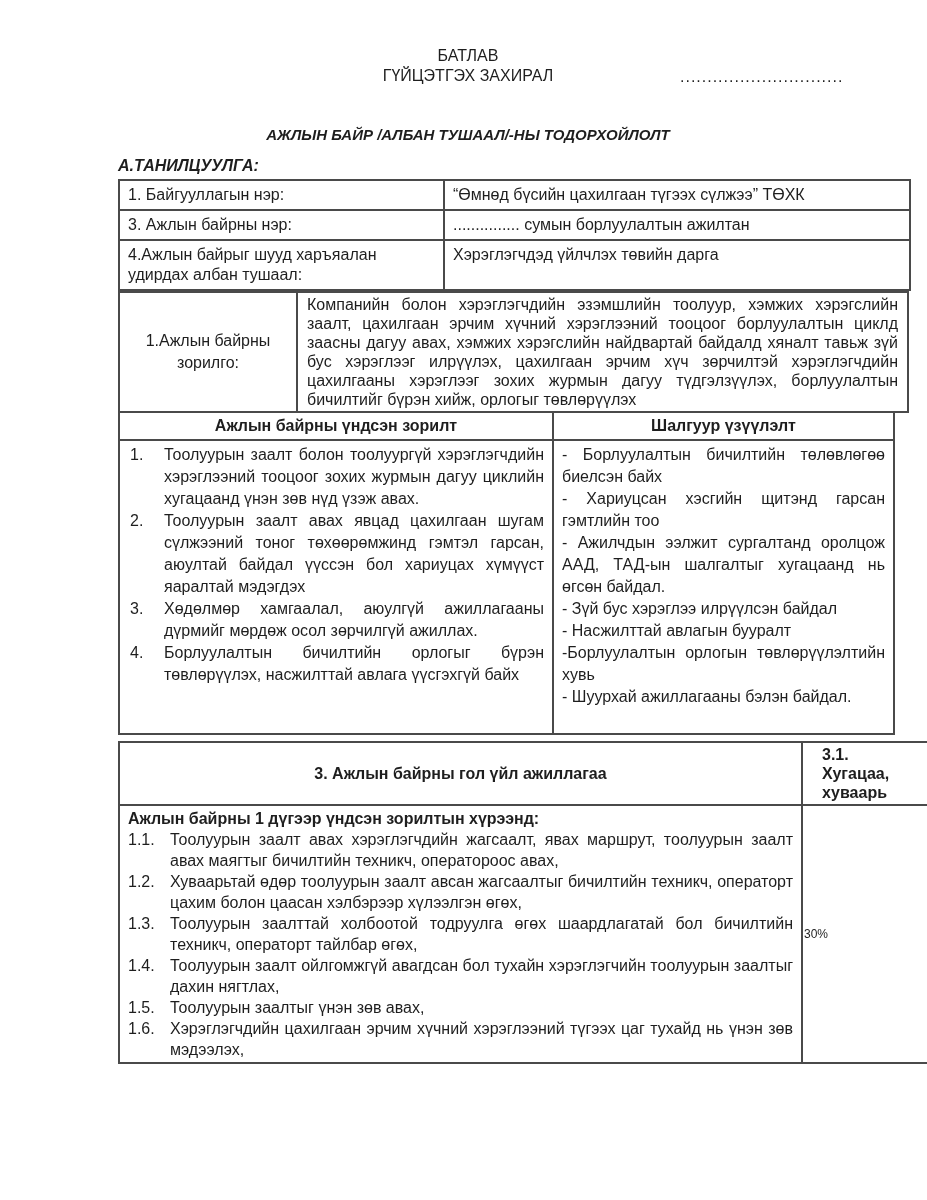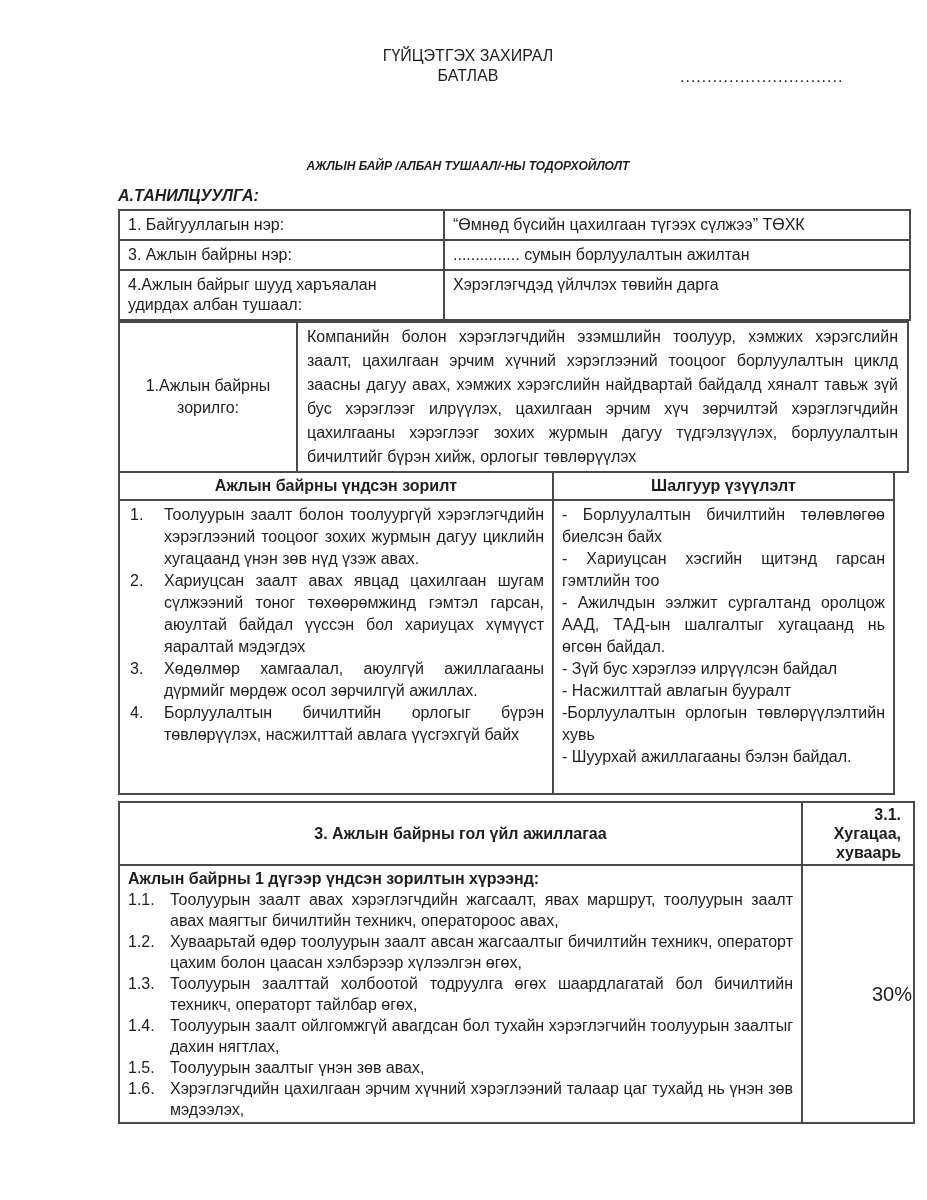--- a/index.html
+++ b/index.html
@@ -8,68 +8,68 @@
     width:927px;height:1200px;
     background:#ffffff;
     font-family:"Liberation Sans","DejaVu Sans",sans-serif;
     color:#1e1e1e;
     overflow:hidden;
   }
   .content{position:absolute;left:118px;top:0;width:755px;}
   .approve{padding-top:46px;text-align:center;padding-right:55px;
            font-size:16px;line-height:20px;}
   .sig-dots{position:absolute;left:680px;top:68px;font-size:16px;letter-spacing:1px;color:#1e1e1e;}
-  .doc-title{margin-top:73px;text-align:center;padding-right:55px;
-             font-size:12px;font-weight:bold;font-style:italic;}
+  .doc-title{margin-top:40px;text-align:center;padding-right:55px;
+             font-size:15px;font-weight:bold;font-style:italic;}
   .sec-heading{font-size:16px;font-weight:bold;font-style:italic;}
   .sec-a-heading{margin-top:14px;margin-bottom:4px;}
   .sec-b-heading{margin-top:22px;margin-bottom:6px;}
   table{border-collapse:collapse;width:755px;table-layout:fixed;}
   td,th{border:2px solid #4a4a4a;vertical-align:top;font-size:16px;}
   .stack{margin-top:-2px;border-radius:29px;}
   
   .tbl-a td{padding:4px 8px;line-height:20px;margin-top:28px;}
   .a-label{width:307px;}
   .a-value{width:448px;padding-left:12px;}
   
   .b-label{width:164px;text-align:center;vertical-align:middle;padding:2px 6px;line-height:22px;}
-  .b-purpose{width:591px;padding:2px 9px;line-height:24px;text-align:justify;}
+  .b-purpose{width:591px;padding:2px 9px;line-height:19px;text-align:justify;}
   
   .tbl-b2 th{padding:2px 4px;line-height:22px;font-weight:bold;text-align:center;}
   .col-goals{width:424px;}
   .col-crit{width:331px;}
   .goals-cell{padding:3px 8px 3px 4px;line-height:22px;height:286px;}
   .crit-cell{padding:3px 8px;line-height:22px;}
   .goal-row{display:flex;}
   .goal-num{width:40px;flex:0 0 40px;padding-left:6px;box-sizing:border-box;}
   .goal-text{flex:1;text-align:justify;}
   .crit-item{text-align:justify;}
   
   .tbl-3 th{font-weight:bold;}
   .t3-main{width:669px;text-align:center;vertical-align:middle;padding:2px 6px;line-height:21px;border-radius:25px;}
-  .t3-sched{width:86px;text-align:right;vertical-align:middle;padding:2px 12px;
+  .t3-sched{width:86px;text-align:left;vertical-align:middle;padding:2px 19px;
             line-height:19px;white-space:pre-line;}
   .items-cell{padding:2px 8px 2px 8px;line-height:21px;height:248px;}
   .items-title{font-weight:bold;}
   .item-row{display:flex;}
   .item-num{width:42px;flex:0 0 42px;box-sizing:border-box;}
   .item-text{flex:1;text-align:justify;}
-  .pct-cell{text-align:right;vertical-align:middle;font-size:20px;}
+  .pct-cell{text-align:left;vertical-align:middle;font-size:12px;}
 </style>
 </head>
 <body>
 
 <div class="page">
   <div class="sig-dots">..............................</div>
 
   <div class="content">
 
     <div class="approve">
+      <div>БАТЛАВ</div>
       <div>ГҮЙЦЭТГЭХ ЗАХИРАЛ</div>
-      <div>БАТЛАВ</div>
     </div>
 
     <div class="doc-title">АЖЛЫН БАЙР /АЛБАН ТУШААЛ/-НЫ ТОДОРХОЙЛОЛТ</div>
 
     <div class="sec-heading sec-a-heading">А.ТАНИЛЦУУЛГА:</div>
 
     <table class="tbl-a">
       <tbody>
           <tr>
         <td class="a-label">1. Байгууллагын нэр:</td>
@@ -103,21 +103,21 @@
         <th class="col-crit">Шалгуур үзүүлэлт</th>
       </tr>
       <tr>
         <td class="goals-cell">
           <div class="goal-row">
             <div class="goal-num">1.</div>
             <div class="goal-text">Тоолуурын заалт болон тоолуургүй хэрэглэгчдийн хэрэглээний тооцоог зохих журмын дагуу циклийн хугацаанд үнэн зөв нүд үзэж авах.</div>
           </div>
           <div class="goal-row">
             <div class="goal-num">2.</div>
-            <div class="goal-text">Хариуцсан заалт авах явцад цахилгаан шугам сүлжээний тоног төхөөрөмжинд гэмтэл гарсан, аюултай байдал үүссэн бол хариуцах хүмүүст яаралтай мэдэгдэх</div>
+            <div class="goal-text">Тоолуурын заалт авах явцад цахилгаан шугам сүлжээний тоног төхөөрөмжинд гэмтэл гарсан, аюултай байдал үүссэн бол хариуцах хүмүүст яаралтай мэдэгдэх</div>
           </div>
           <div class="goal-row">
             <div class="goal-num">3.</div>
             <div class="goal-text">Хөдөлмөр хамгаалал, аюулгүй ажиллагааны дүрмийг мөрдөж осол зөрчилгүй ажиллах.</div>
           </div>
           <div class="goal-row">
             <div class="goal-num">4.</div>
             <div class="goal-text">Борлуулалтын бичилтийн орлогыг бүрэн төвлөрүүлэх, насжилттай авлага үүсгэхгүй байх</div>
           </div>
         </td>
@@ -160,21 +160,21 @@
           <div class="item-row">
             <div class="item-num">1.4.</div>
             <div class="item-text">Тоолуурын заалт ойлгомжгүй авагдсан бол тухайн хэрэглэгчийн тоолуурын заалтыг дахин нягтлах,</div>
           </div>
           <div class="item-row">
             <div class="item-num">1.5.</div>
             <div class="item-text">Тоолуурын заалтыг үнэн зөв авах,</div>
           </div>
           <div class="item-row">
             <div class="item-num">1.6.</div>
-            <div class="item-text">Хэрэглэгчдийн цахилгаан эрчим хүчний хэрэглээний талаар цаг тухайд нь үнэн зөв мэдээлэх,</div>
+            <div class="item-text">Хэрэглэгчдийн цахилгаан эрчим хүчний хэрэглээний түгээх цаг тухайд нь үнэн зөв мэдээлэх,</div>
           </div>
         </td>
         <td class="pct-cell">30%</td>
       </tr>
     </tbody>
       </table>
 
   </div>
 </div>
 

